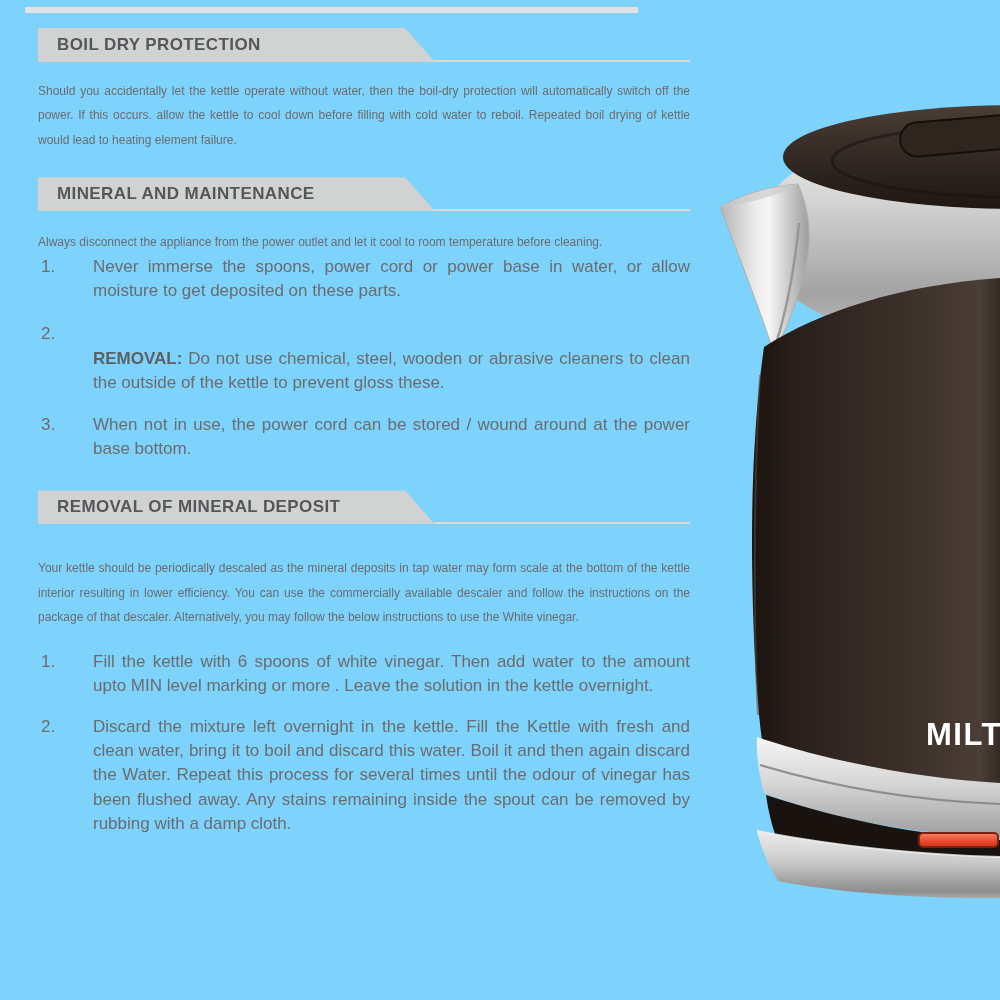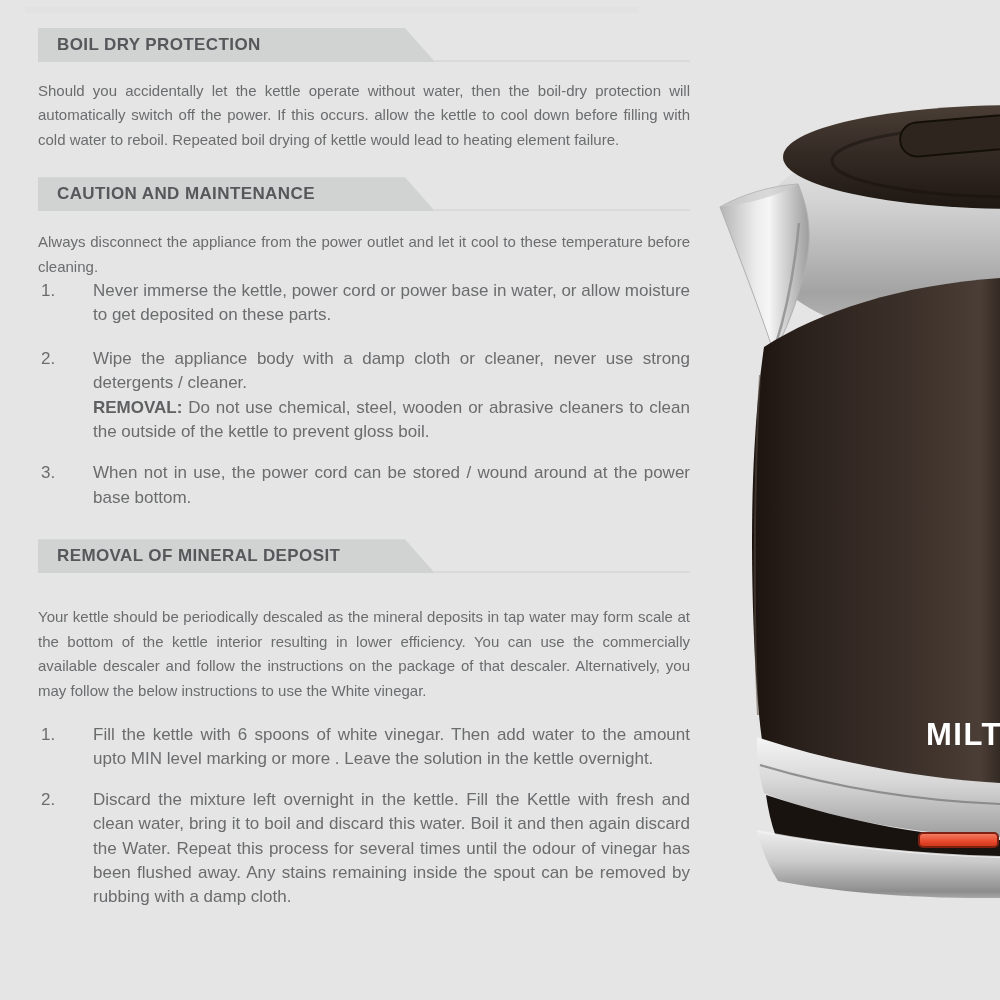--- a/index.html
+++ b/index.html
@@ -1,19 +1,19 @@
 <!DOCTYPE html>
 <html><head>
 <meta charset="utf-8">
 <style>
   html,body{margin:0;padding:0;background:#ffffff;}
   .page{
     position:relative;
     width:1000px;height:1000px;
-    background:#e5e5e5;
+    background:#7dd3fc;
     overflow:hidden;
     font-family:"Liberation Sans", sans-serif;
   }
   .top-strip{
     position:absolute;left:25px;top:7px;width:613px;height:6px;
     background:#e2e2e2;
   }
   .col{
     position:absolute;left:38px;top:0;width:652px;
   }
@@ -28,21 +28,21 @@
   .banner-text{
     font-size:17px;font-weight:bold;color:#56575a;
     letter-spacing:0.4px;
   }
   .banner-underline{
     position:absolute;left:396px;right:0;bottom:0;height:2px;
     background:#dadada;
   }
   .para{
     margin:0;
-    font-size:15px;line-height:24.4px;color:#6b6c6e;
+    font-size:12px;line-height:24.4px;color:#6b6c6e;
     text-align:justify;
   }
   .li{
     position:relative;
     padding-left:55px;
     font-size:17px;line-height:24.4px;color:#6b6c6e;
     text-align:justify;
     box-sizing:border-box;
   }
   .li .num{position:absolute;left:3px;top:0;}
@@ -66,36 +66,35 @@
     <div class="banner-row mt28">
       <div class="banner">
         <span class="banner-text">BOIL DRY PROTECTION</span>
       </div>
       <div class="banner-underline"></div>
     </div>
     <p class="para mt17">Should you accidentally let the kettle operate without water, then the boil-dry protection will automatically switch off the power. If this occurs. allow the kettle to cool down before filling with cold water to reboil. Repeated boil drying of kettle would lead to heating element failure.</p>
 
     <div class="banner-row mt25">
       <div class="banner">
-        <span class="banner-text">CAUTION AND MAINTENANCE</span>
+        <span class="banner-text">MINERAL AND MAINTENANCE</span>
       </div>
       <div class="banner-underline"></div>
     </div>
-    <p class="para mt19">Always disconnect the appliance from the power outlet and let it cool to these temperature before cleaning.</p>
+    <p class="para mt19">Always disconnect the appliance from the power outlet and let it cool to room temperature before cleaning.</p>
 
     <div class="li">
       <span class="num">1.</span>
-      <span>Never immerse the kettle, power cord or power base in water, or allow moisture to get deposited on these parts.</span>
+      <span>Never immerse the spoons, power cord or power base in water, or allow moisture to get deposited on these parts.</span>
     </div>
 
     <div class="li mt19">
       <span class="num">2.</span>
-      <span>Wipe the appliance body with a damp cloth or cleaner, never use strong detergents / cleaner.</span>
       <br>
-      <strong>REMOVAL:</strong><span> Do not use chemical, steel, wooden or abrasive cleaners to clean the outside of the kettle to prevent gloss boil.</span>
+      <strong>REMOVAL:</strong><span> Do not use chemical, steel, wooden or abrasive cleaners to clean the outside of the kettle to prevent gloss these.</span>
     </div>
 
     <div class="li mt17">
       <span class="num">3.</span>
       <span>When not in use, the power cord can be stored / wound around at the power base bottom.</span>
     </div>
 
     <div class="banner-row mt29">
       <div class="banner">
         <span class="banner-text">REMOVAL OF MINERAL DEPOSIT</span>

